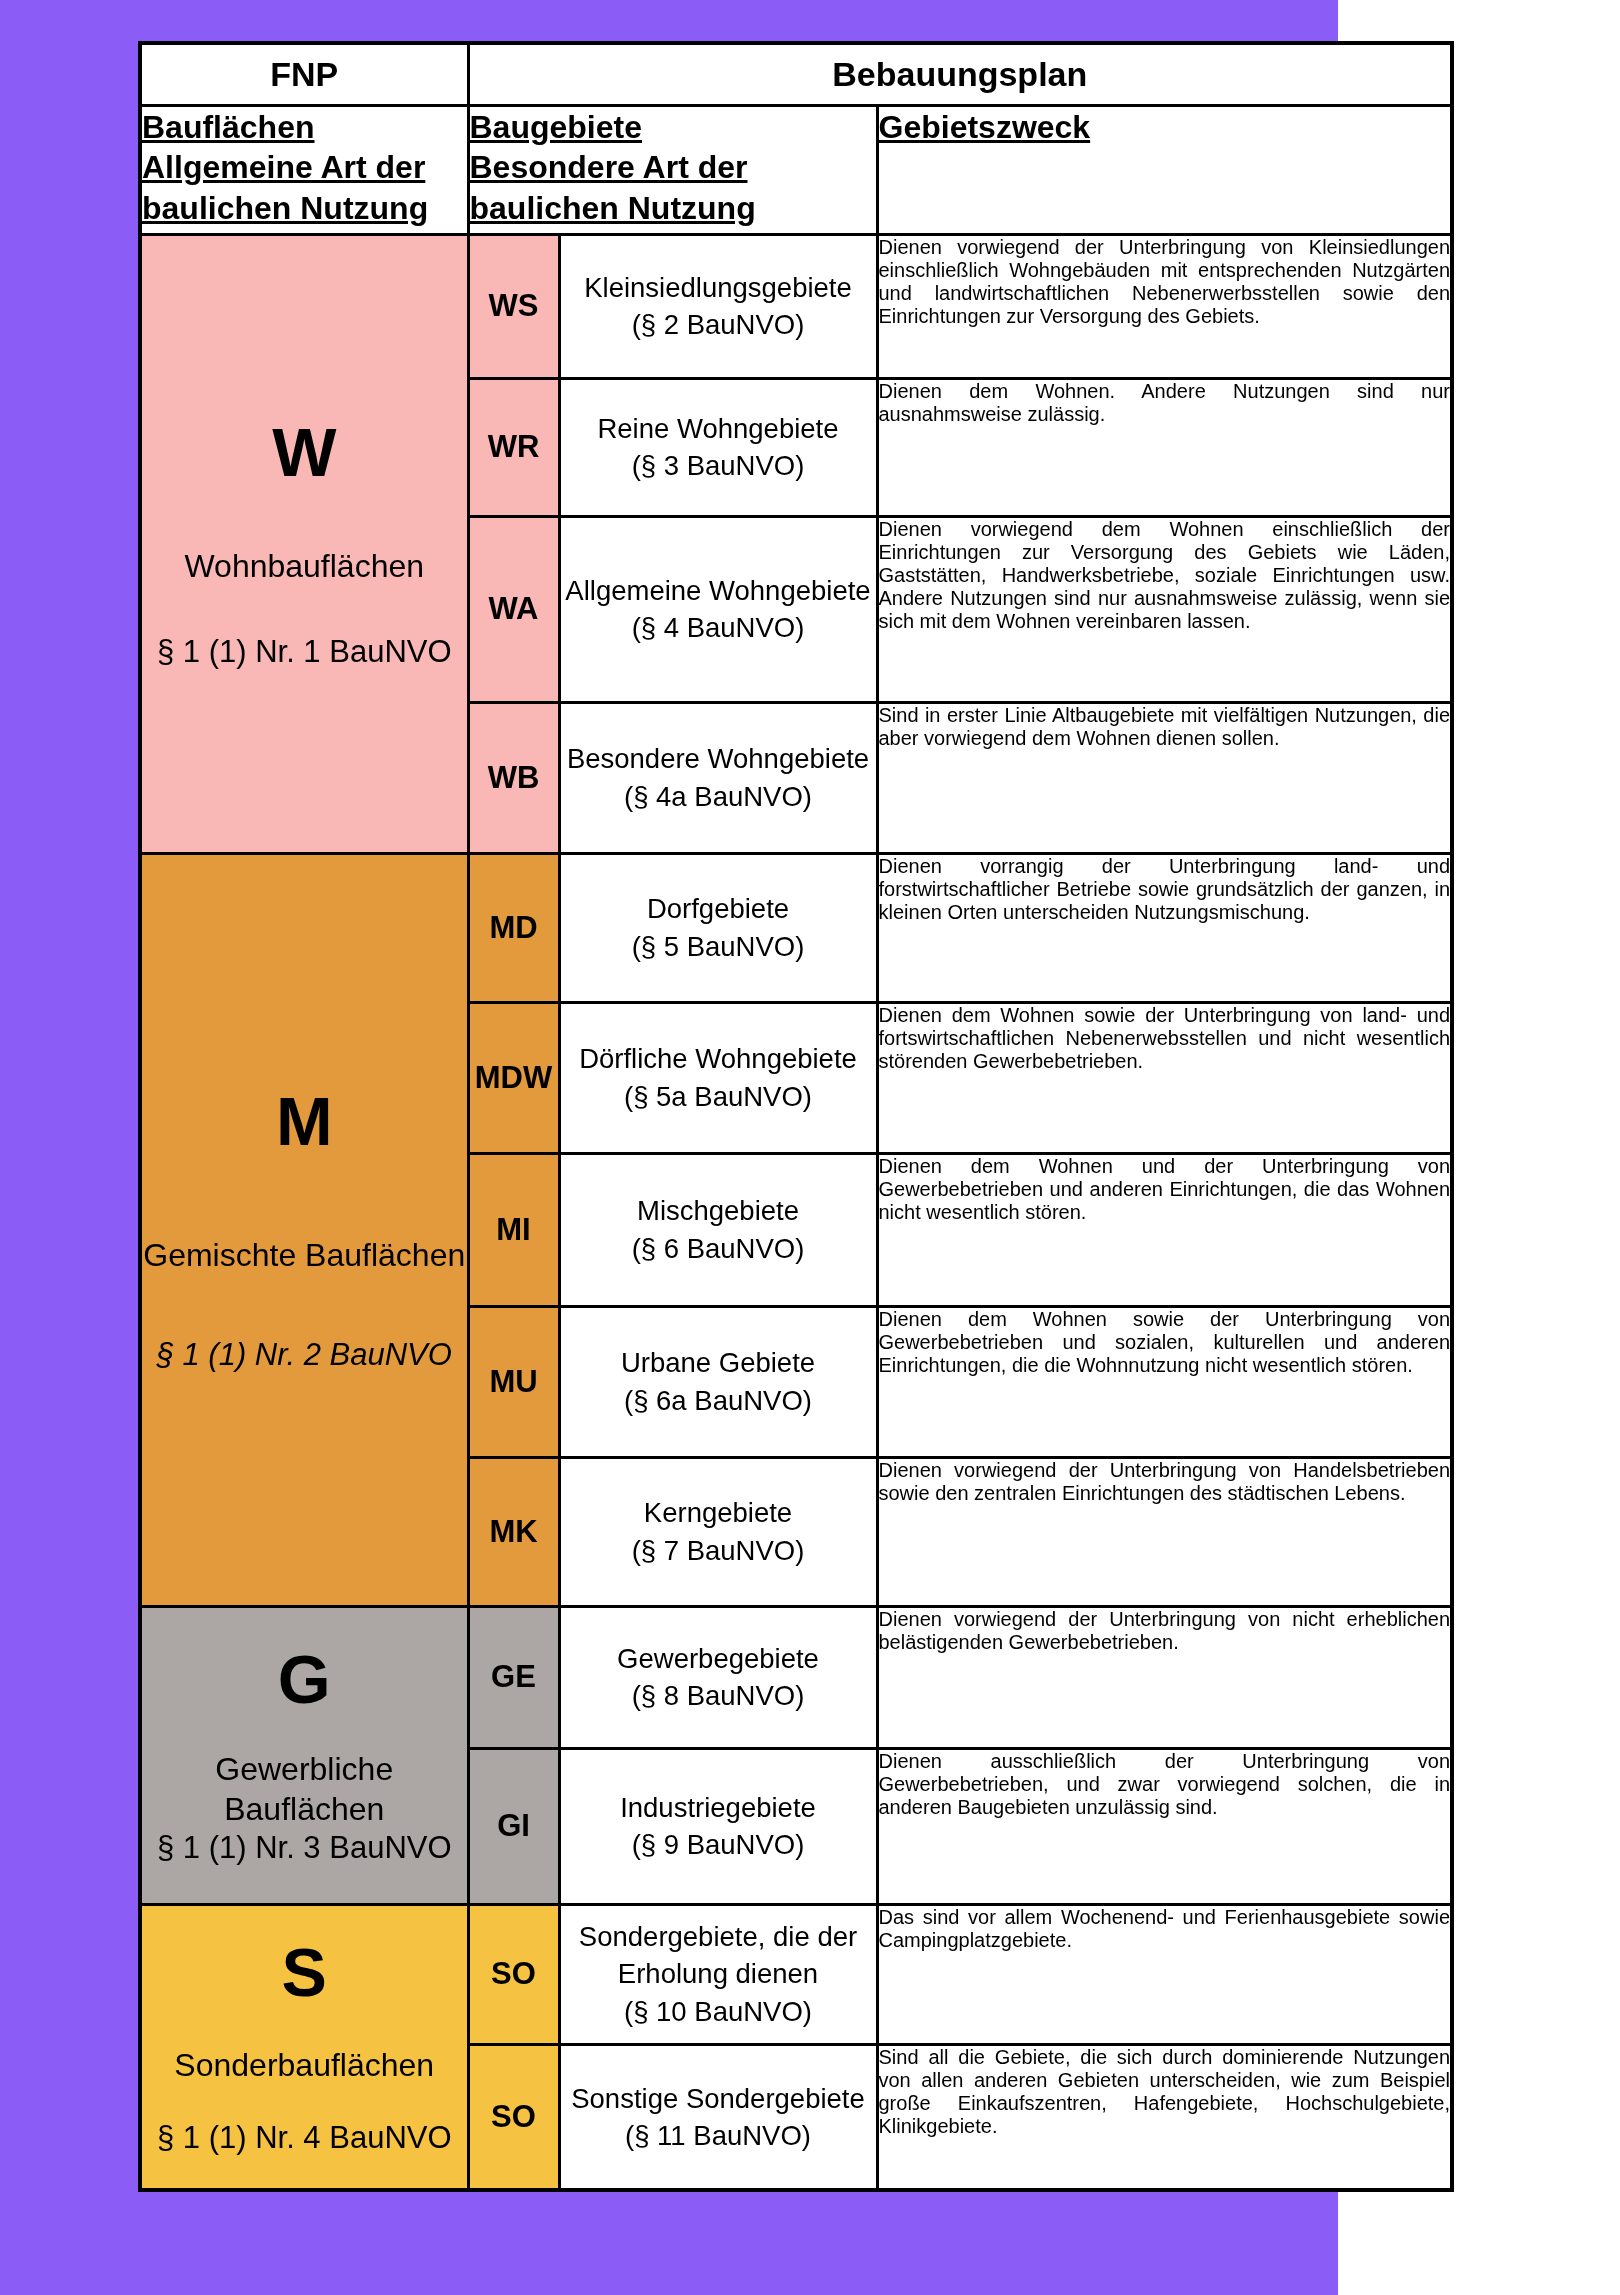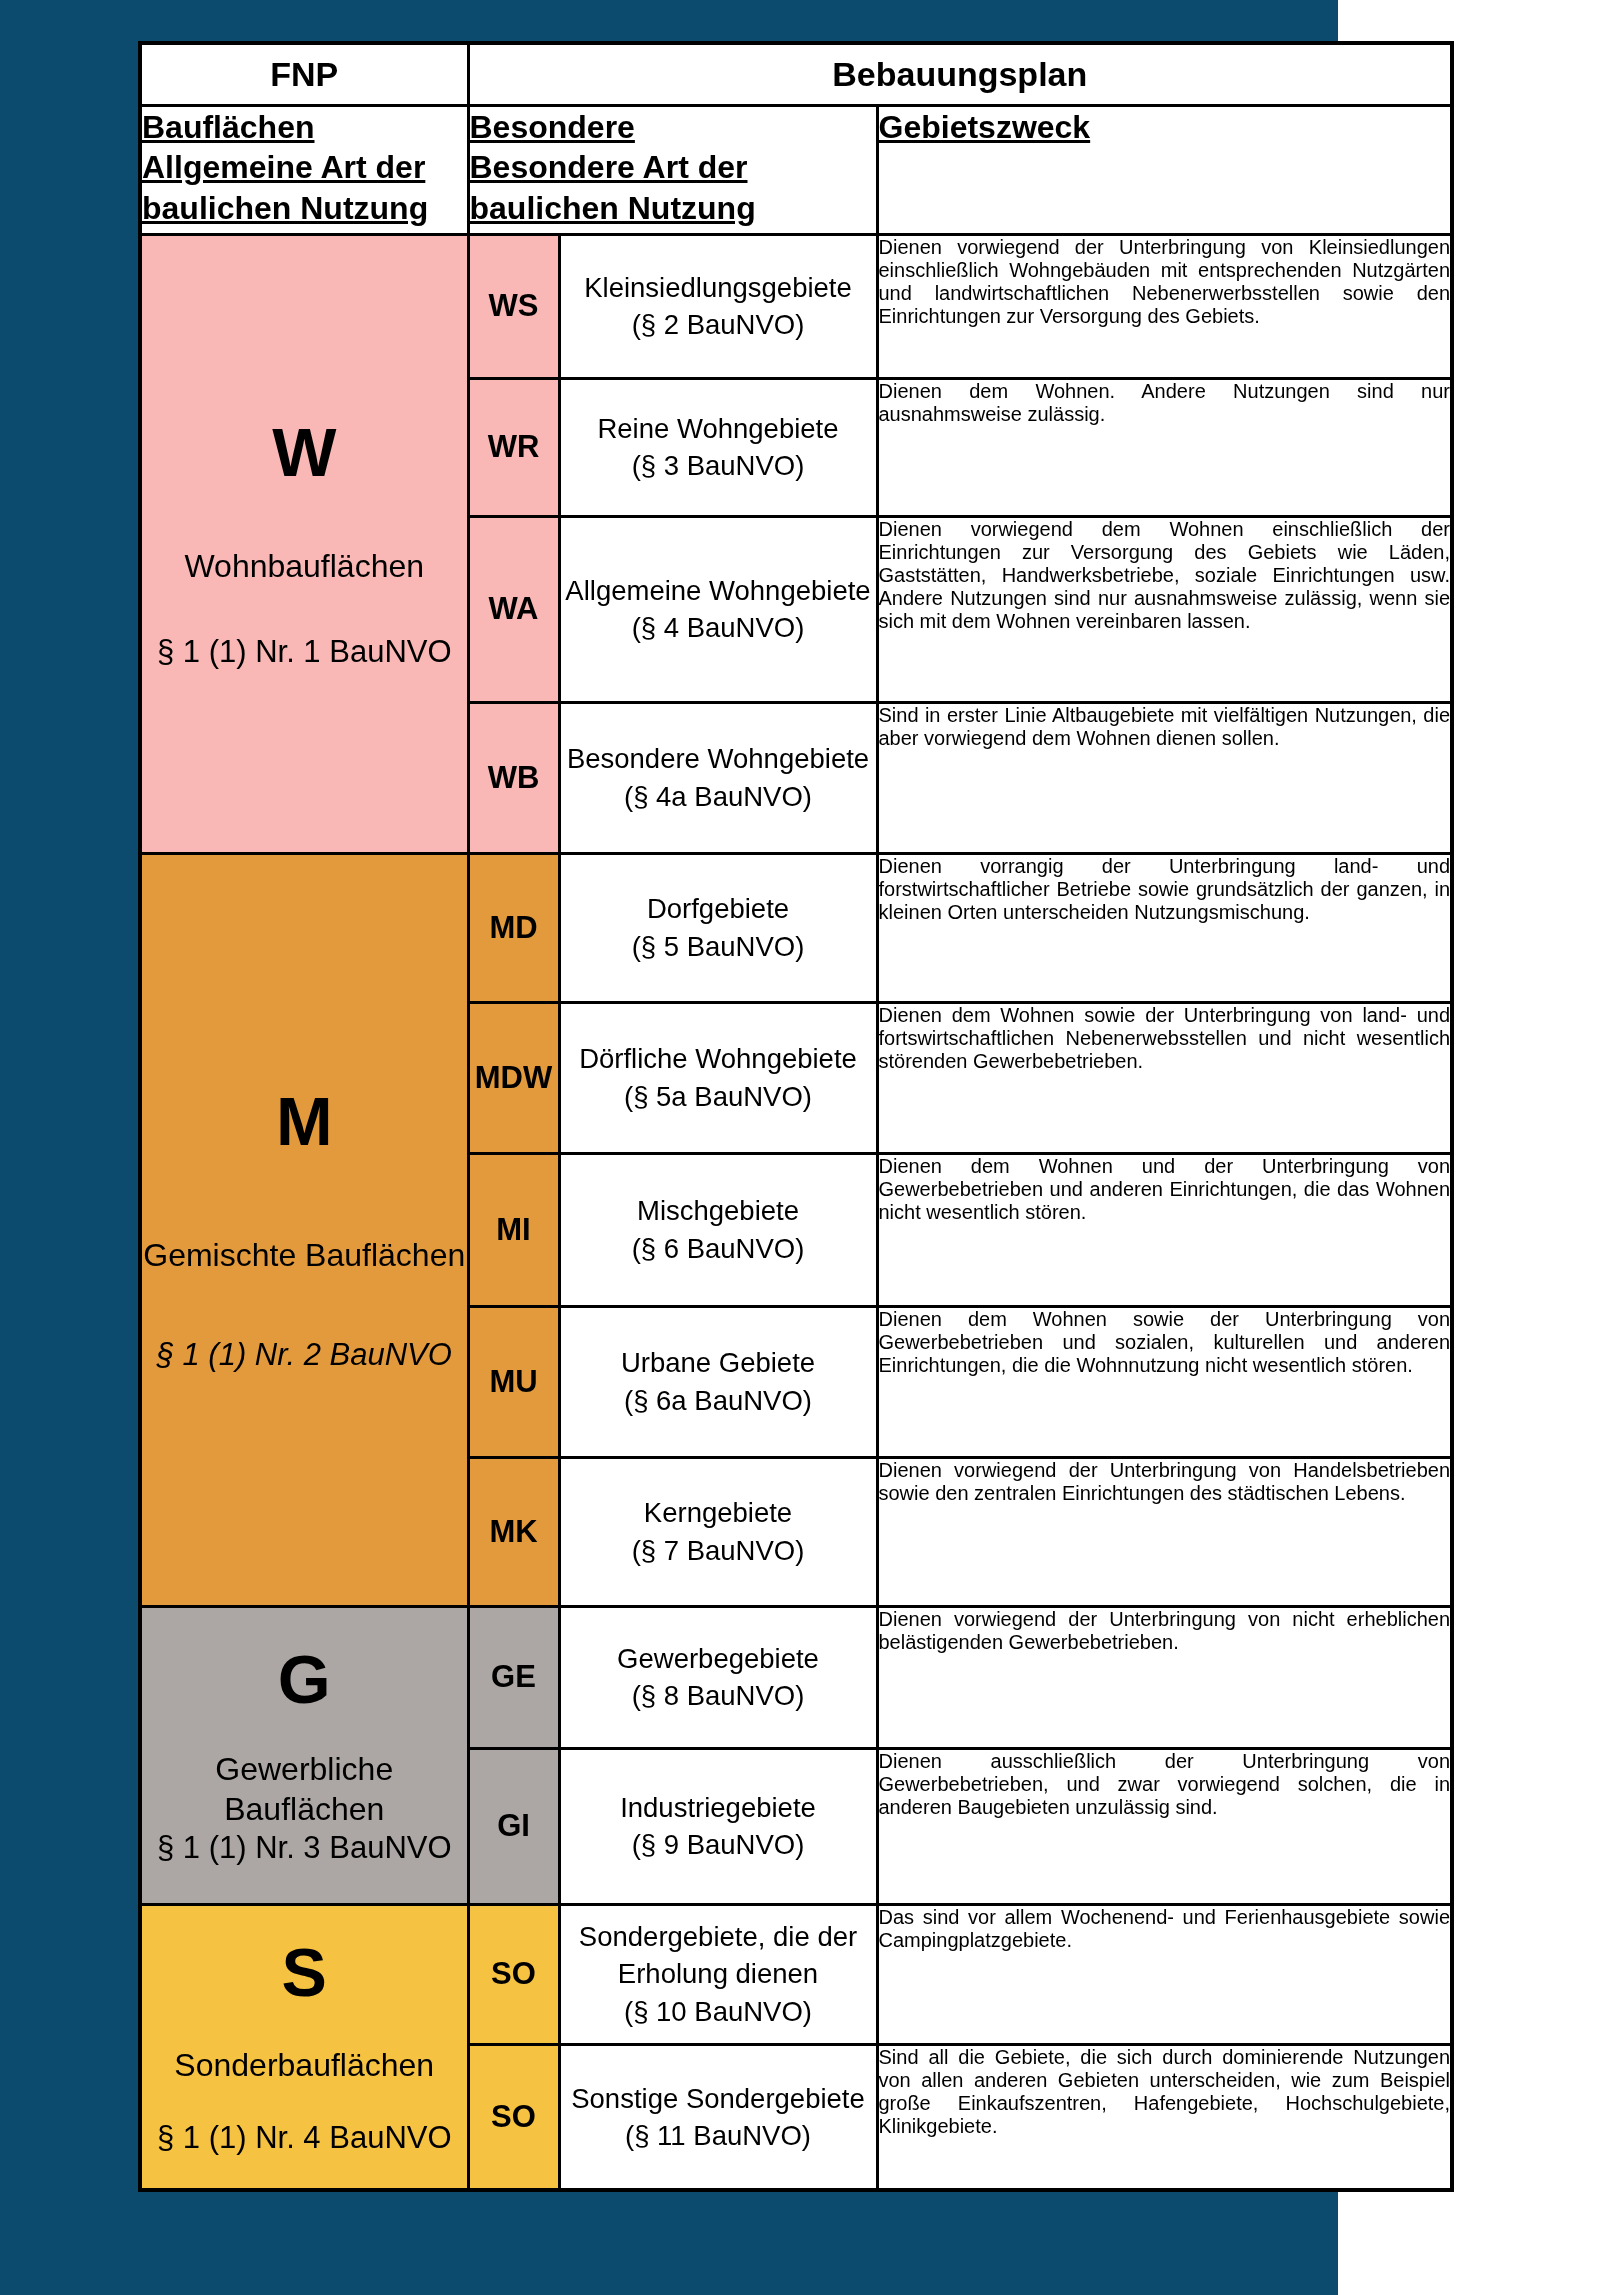--- a/index.html
+++ b/index.html
@@ -2,21 +2,21 @@
 <html style="--c-w: #F9B8B6; --c-m: #E39A3C; --c-g: #ACA7A4; --c-s: #F6C242;font-size:13px"><head>
 <meta charset="utf-8">
 <style>
   html,body{margin:0;padding:0;background:#ffffff;}
   body{
     width:1621px;height:2295px;
     font-family:"Liberation Sans", sans-serif;
     color:#000;
     position:relative;
   }
-  .sheet{position:absolute;left:0;top:0;width:1338px;height:2295px;background:#0c4a6e;}
+  .sheet{position:absolute;left:0;top:0;width:1338px;height:2295px;background:#8b5cf6;}
   table.lut{
     position:absolute;left:138px;top:41px;width:1313px;
     border-collapse:collapse;table-layout:fixed;
     border:4px solid #000;
   }
   table.lut th, table.lut td{
     border:3.2px solid #000;
     padding:0;
     overflow:hidden;
   }
@@ -83,21 +83,21 @@
         <th class="h1" colspan="3">Bebauungsplan</th>
       </tr>
 
       <tr style="height:129px;text-decoration:underline;">
         <th class="h2">
           <div>Bauflächen</div>
           <div>Allgemeine Art der</div>
           <div>baulichen Nutzung</div>
         </th>
         <th class="h2" colspan="2">
-          <div>Besondere</div>
+          <div>Baugebiete</div>
           <div>Besondere Art der</div>
           <div>baulichen Nutzung</div>
         </th>
         <th class="h2">Gebietszweck</th>
       </tr>
 
       <tr style="height:144px;">
         <td class="group group-w bg-w" rowspan="4">
           <div class="gletter">W</div>
           <div class="gname">Wohnbauflächen</div>

